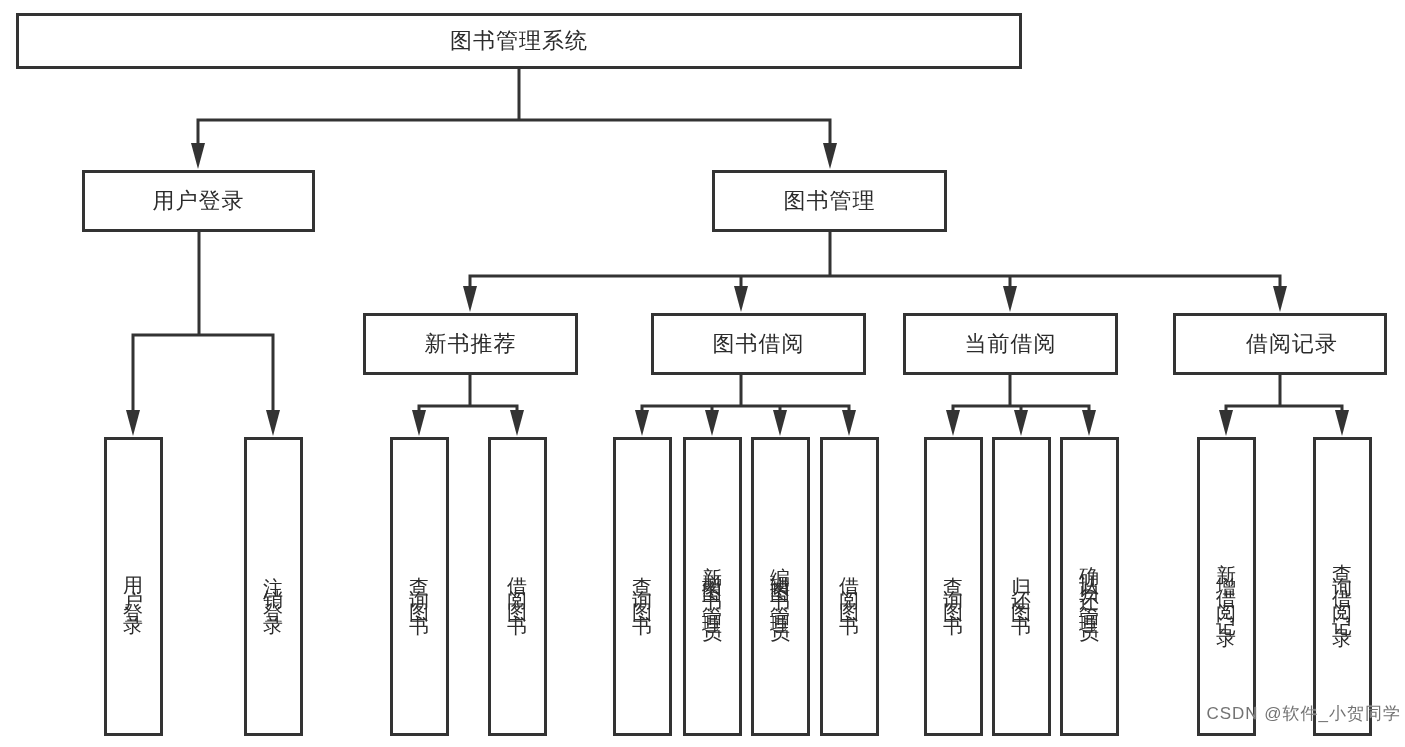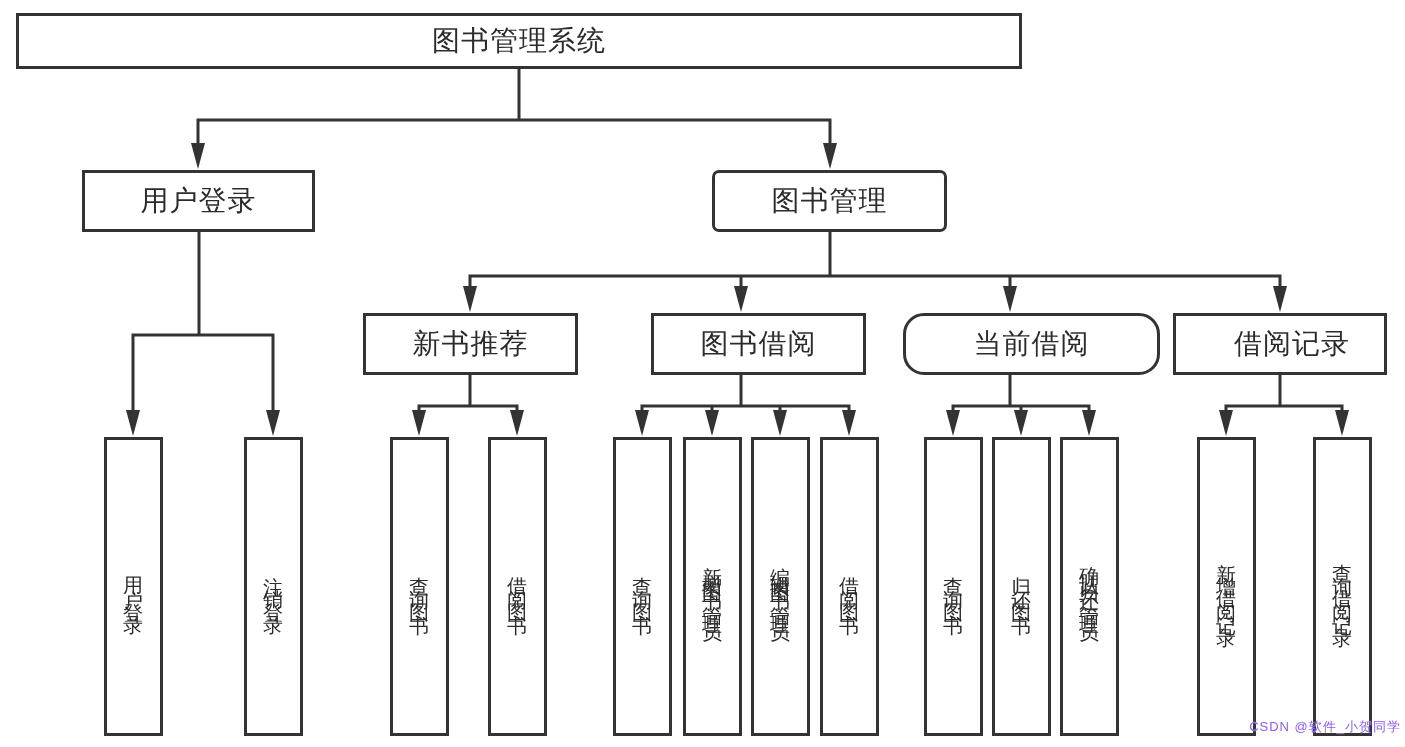--- a/index.html
+++ b/index.html
@@ -12,34 +12,34 @@
   }
   #wires{position:absolute;left:0;top:0;}
   .node{
     position:absolute;
     background:#ffffff;
     border:3px solid #333333;
     box-sizing:border-box;
     display:flex;align-items:center;justify-content:center;
     color:#2b2b2b;
   }
-  .h-node{font-size:28px;letter-spacing:1px;}
+  .h-node{font-size:22px;letter-spacing:1px;}
   .leaf{font-size:20px;}
   .leaf-label{
     writing-mode:vertical-rl;
     letter-spacing:13px;
     line-height:1;
     white-space:nowrap;
   }
   .leaf-label.long{letter-spacing:8px;}
   #watermark{
     position:absolute;
-    right:4px;bottom:11px;
-    font-size:13px;
-    color:#8b5cf6;
+    right:4px;bottom:22px;
+    font-size:17px;
+    color:#737373;
     letter-spacing:1px;
     text-shadow:0 0 1px #ffffff;
   }
 </style>
 </head>
 <body>
 
 <div id="canvas">
 
   <svg id="wires" width="1405" height="747" viewBox="0 0 1405 747">
@@ -89,31 +89,31 @@
     </g>
   </svg>
 
   <div class="node h-node" style="left:16px;top:13px;width:1006px;height:56px;">
     <span>图书管理系统</span>
   </div>
 
   <div class="node h-node" style="left:82px;top:170px;width:233px;height:62px;">
     <span>用户登录</span>
   </div>
-  <div class="node h-node" style="left:712px;top:170px;width:235px;height:62px;border-radius:7px;">
+  <div class="node h-node" style="left:712px;top:170px;width:235px;height:62px;">
     <span>图书管理</span>
   </div>
 
   <div class="node h-node" style="left:363px;top:313px;width:215px;height:62px;font-family:Liberation Mono, monospace;">
     <span>新书推荐</span>
   </div>
   <div class="node h-node" style="left:651px;top:313px;width:215px;height:62px;">
     <span>图书借阅</span>
   </div>
-  <div class="node h-node" style="left:903px;top:313px;width:257px;height:62px;border-radius:21px;">
+  <div class="node h-node" style="left:903px;top:313px;width:215px;height:62px;">
     <span>当前借阅</span>
   </div>
   <div class="node h-node" style="left:1173px;top:313px;width:214px;height:62px;padding-left:24px;">
     <span>借阅记录</span>
   </div>
 
   <div class="node leaf" style="left:104px;top:437px;width:59px;height:299px;">
     <span class="leaf-label">用户登录</span>
   </div>
   <div class="node leaf" style="left:244px;top:437px;width:59px;height:299px;">

